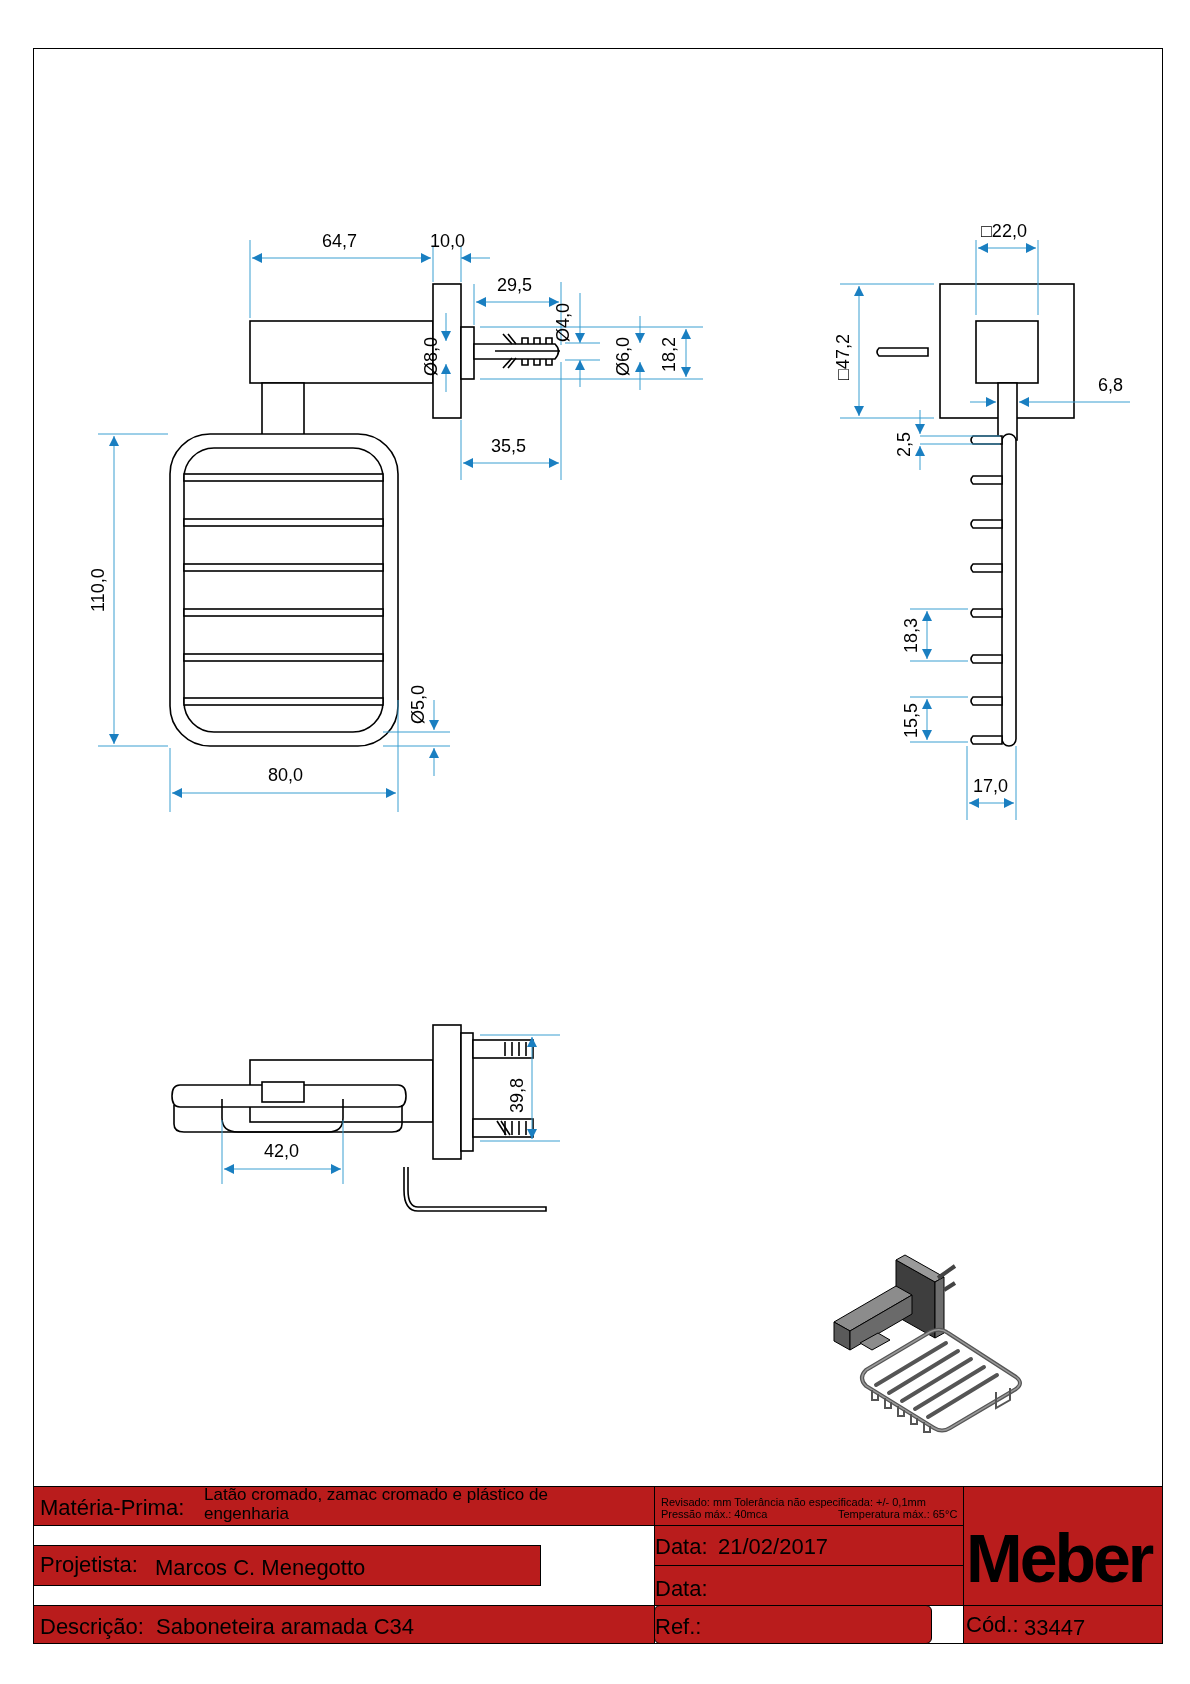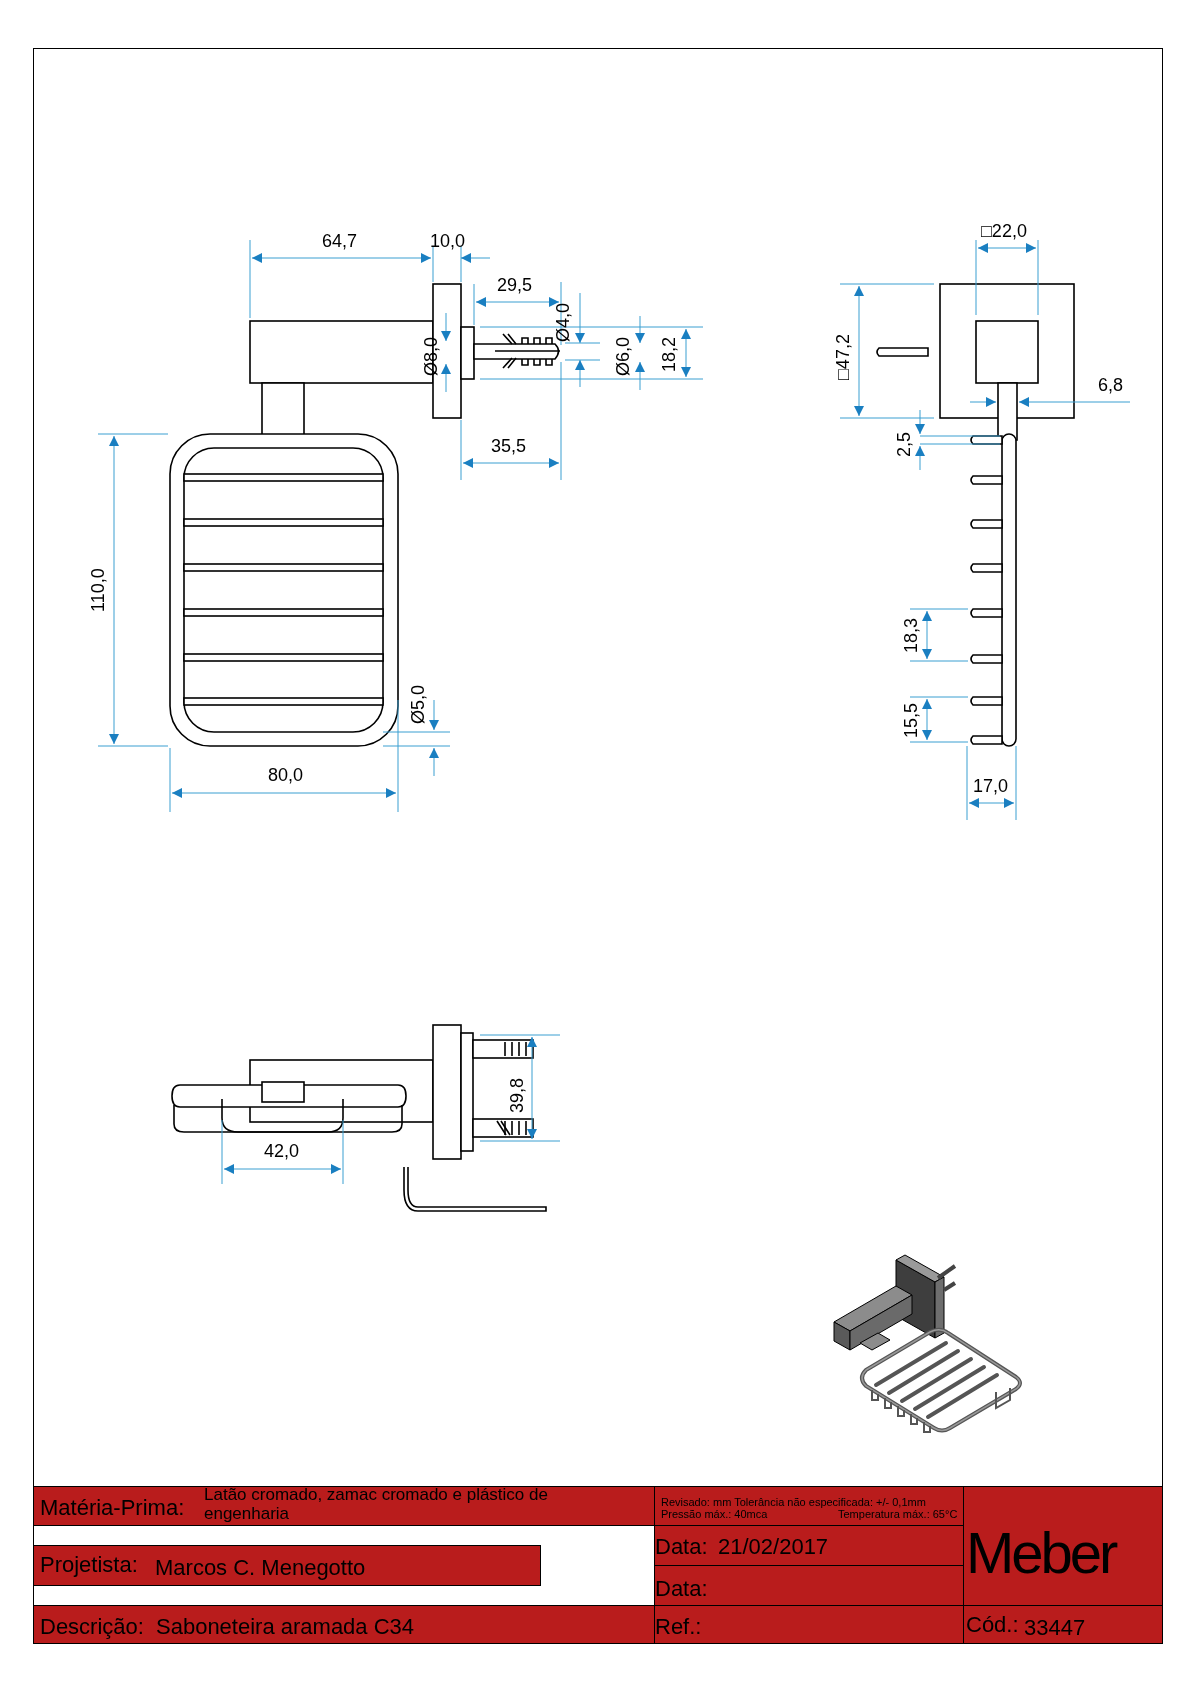--- a/index.html
+++ b/index.html
@@ -13,21 +13,21 @@
   .part { fill: #fff; stroke: #000; stroke-width: 1.6; }
   .partn { fill: none; stroke: #000; stroke-width: 1.6; }
   .dim { stroke: #3b9fd1; stroke-width: 1; fill: none; }
 
   
   .tb { position: absolute; left: 33px; top: 1486px; width: 1130px; height: 158px; }
   .tb-cell { position: absolute; border: 1.3px solid #000; box-sizing: border-box; background: #b91c1c; }
   .lbl { position: absolute; font-size: 22px; white-space: nowrap; }
   .val { position: absolute; font-size: 22px; white-space: nowrap; }
   .small { position: absolute; font-size: 11px; line-height: 12px; white-space: nowrap; }
-  .logo { position: absolute; font-weight: normal; font-size: 58px; letter-spacing: -3px; }
+  .logo { position: absolute; font-weight: bold; font-size: 68px; letter-spacing: -3px; }
 </style>
 </head>
 <body>
 
 <div id="sheet">
   <div class="frame"></div>
 
   <svg width="1190" height="1684" style="position:absolute;left:0;top:0;">
     <defs>
       <marker id="ah" viewBox="0 0 10 10" refX="10" refY="5" markerWidth="10" markerHeight="10" orient="auto-start-reverse" markerUnits="userSpaceOnUse">
@@ -260,21 +260,21 @@
 
     <div class="tb-cell" style="left:621px;top:79px;width:310px;height:41px;">
       <span class="lbl" style="left:0px;top:10px;">Data:</span>
       <span class="val" style="left:63px;top:10px;"></span>
     </div>
 
     <div class="tb-cell" style="left:0;top:119px;width:622px;height:39px;">
       <span class="lbl" style="left:6px;top:8px;">Descrição:</span>
       <span class="val" style="left:122px;top:8px;">Saboneteira aramada C34</span>
     </div>
-    <div class="tb-cell" style="left:621px;top:119px;width:310px;height:39px;">
+    <div class="tb-cell" style="left:621px;top:119px;width:278px;height:39px;border-radius:6px;">
       <span class="lbl" style="left:0px;top:8px;">Ref.:</span>
       <span class="val" style="left:52px;top:8px;"></span>
     </div>
     <div class="tb-cell" style="left:930px;top:119px;width:200px;height:39px;">
       <span class="lbl" style="left:2px;top:6px;">Cód.:</span>
       <span class="val" style="left:60px;top:9px;">33447</span>
     </div>
   </div>
 </div>
 

